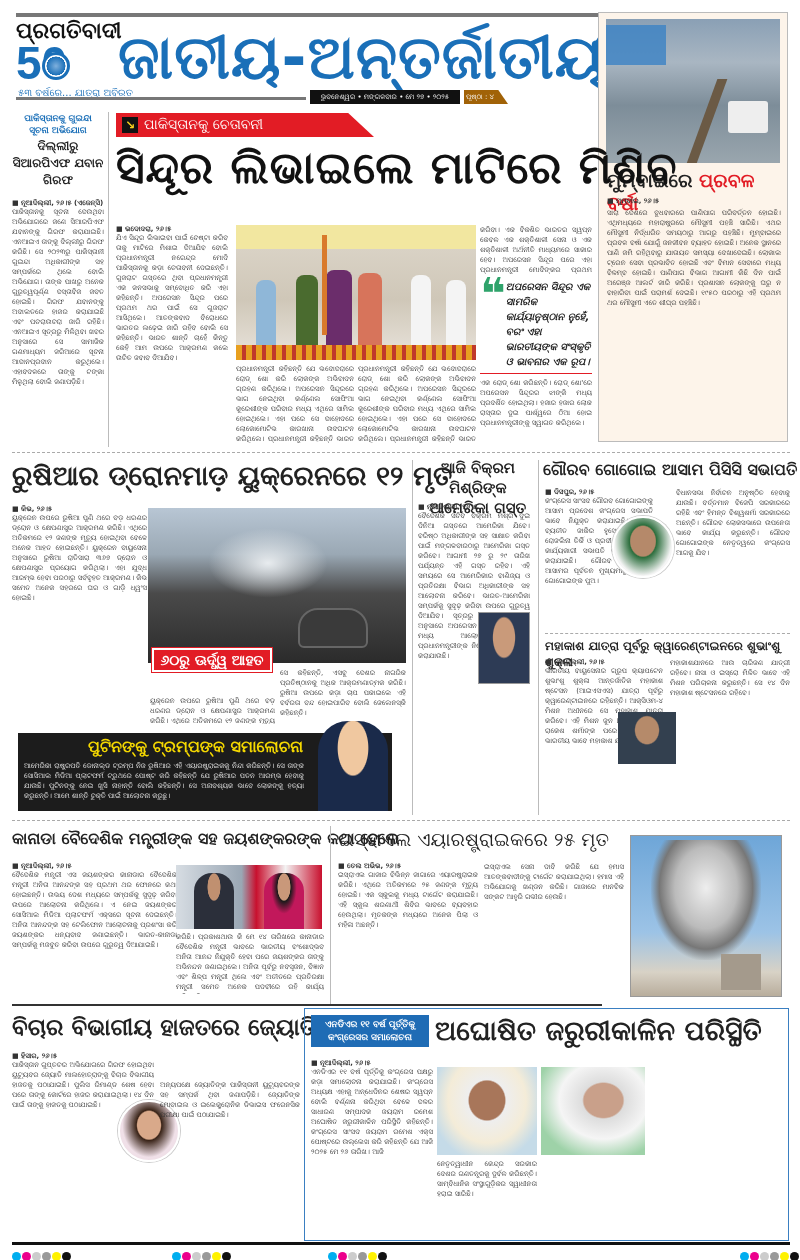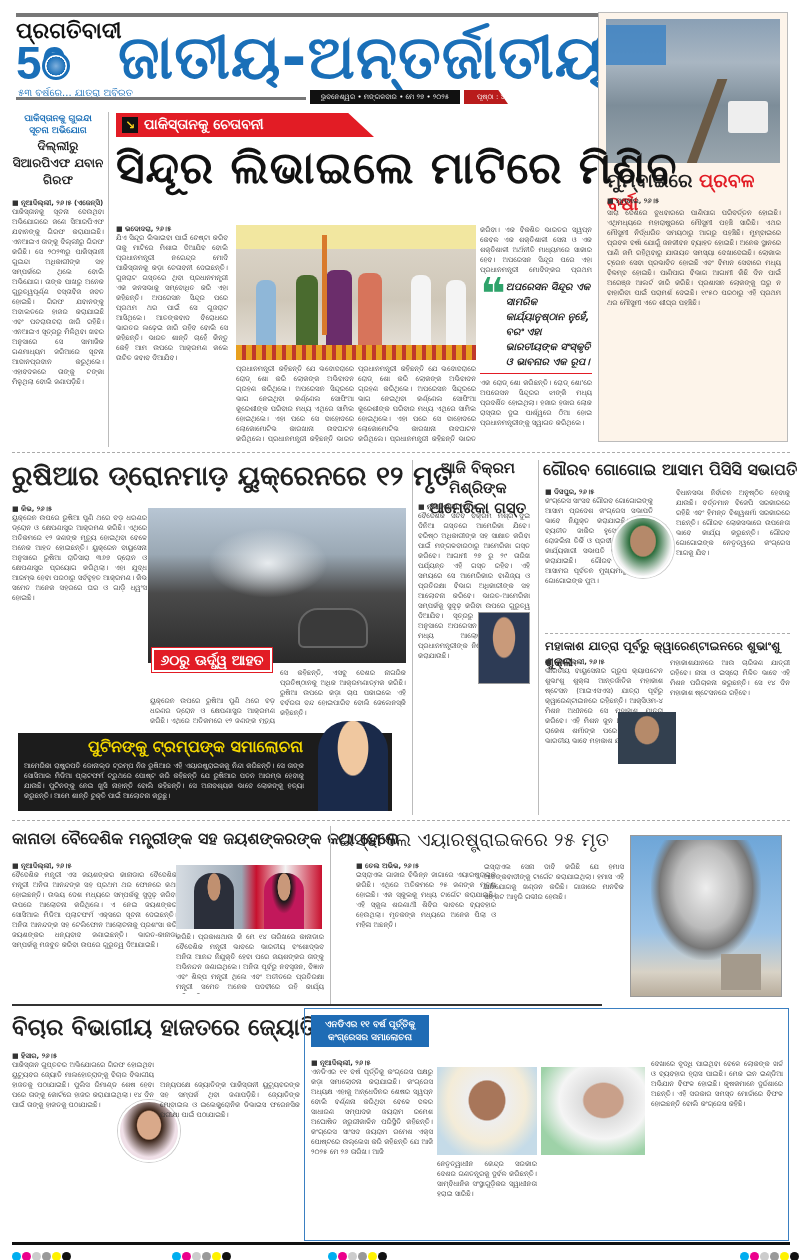--- a/index.html
+++ b/index.html
@@ -7,28 +7,28 @@
 .abs{position:absolute}
 .topbar{left:16px;top:13px;width:592px;height:4px;background:#777}
 .botbar{left:16px;top:97px;width:290px;height:3px;background:#777}
 .logo-name{left:16px;top:18px;font-size:22px;font-weight:bold;color:#111;font-family:"DejaVu Sans",sans-serif}
 .logo-50{left:16px;top:42px;width:60px;height:46px}
 .logo-50 .five{position:absolute;left:0;top:-6px;font-size:46px;font-weight:bold;color:#1a6fb8;font-family:"Liberation Sans",sans-serif}
 .logo-50 .seal{position:absolute;left:26px;top:10px;width:28px;height:28px;border-radius:50%;border:3px solid #1a6fb8;background:radial-gradient(#7fb0dd,#1a6fb8 60%,#fff 62%)}
 .logo-tag{left:18px;top:87px;font-size:10px;color:#1a6fb8}
 .section-title{left:118px;top:22px;font-size:60px;font-weight:bold;color:#1a6fb8;letter-spacing:1px;font-family:"DejaVu Sans",sans-serif;line-height:70px}
 .dateline{left:310px;top:90px;width:150px;height:14px;background:#111;color:#fff;font-size:7px;text-align:center;line-height:14px}
-.pageno{left:464px;top:90px;width:44px;height:14px;background:#b91c1c;color:#fff;font-size:7px;line-height:14px;padding-left:13px;clip-path:polygon(0 0,78% 0,100% 100%,0 100%)}
+.pageno{left:464px;top:90px;width:44px;height:14px;background:#a16207;color:#fff;font-size:7px;line-height:14px;padding-left:2px;clip-path:polygon(0 0,78% 0,100% 100%,0 100%)}
 .vrule{background:#bbb;width:1px}
 .hrule{border-top:1px dashed #aaa;height:0}
 p.txt{font-size:7px;line-height:10px;color:#333;text-align:justify}
 .byline{font-size:7px;color:#333;font-weight:bold}
 .red-kicker{left:116px;top:113px;width:258px;height:24px;background:#e21c25;clip-path:polygon(0 0,90% 0,100% 100%,0 100%)}
 .red-kicker .arrow{position:absolute;left:6px;top:4px;width:16px;height:16px;background:#111;color:#f7d11e;font-size:12px;text-align:center;line-height:16px;font-weight:bold}
-.red-kicker .lbl{position:absolute;left:28px;top:3px;color:#fff;font-size:14px;font-weight:bold}
+.red-kicker .lbl{position:absolute;left:28px;top:3px;color:#fff;font-size:14px;font-weight:normal}
 .main-head{left:116px;top:140px;font-size:44px;font-weight:bold;color:#111;line-height:56px;letter-spacing:1px}
 .photo{overflow:hidden}
 .quote-mark{font-size:44px;color:#2fa36b;font-weight:bold;line-height:30px}
 .quote-text{font-size:10px;font-style:italic;font-weight:bold;color:#222;line-height:15px}
 .blue-box{border:1.5px solid #3a7fc1}
 .blue-kick{background:#1f6cb5;color:#fff;font-size:9px;font-weight:bold;text-align:center;line-height:13px;padding:3px 2px}
 .red-tag{background:#e21c25;color:#fff;font-weight:bold;text-align:center;border:2px solid #fff;outline:1px solid #e21c25}
 .dark-box{background:#1c1c1c}
 .reg{top:1246px;height:10px}
 .dot{display:inline-block;width:9px;height:9px;border-radius:50%;margin-right:1px}
@@ -175,21 +175,21 @@
   <div style="position:absolute;left:18px;top:8px;width:40px;height:56px;border-radius:18px 18px 0 0;background:radial-gradient(ellipse at 50% 25%,#c09070 0 22%,#2b2f3a 24%)"></div>
   <div style="position:absolute;left:88px;top:8px;width:40px;height:56px;border-radius:18px 18px 0 0;background:radial-gradient(ellipse at 50% 25%,#c9987a 0 22%,#1a1a1a 24%,#c2185b 45%)"></div>
 </div>
 <div class="abs" style="left:176px;top:932px;width:148px">
   <p class="txt" style="height:62px;overflow:hidden">କରିଛି। ପ୍ରକାଶଥାଉ କି ମେ ୧୪ ତାରିଖରେ କାନାଡାର ବୈଦେଶିକ ମନ୍ତ୍ରୀ ଭାବରେ ଭାରତୀୟ ବଂଶୋଦ୍ଭବ ଅନିତା ଆନନ୍ଦ ନିଯୁକ୍ତି ହେବା ପରେ ଜୟଶଙ୍କର ତାଙ୍କୁ ଅଭିନନ୍ଦନ ଜଣାଇଥିଲେ। ଅନିତା ପୂର୍ବରୁ ନବସୃଜନ, ବିଜ୍ଞାନ ଏବଂ ଶିଳ୍ପ ମନ୍ତ୍ରୀ ଥିଲେ ଏବଂ ଅତୀତରେ ପ୍ରତିରକ୍ଷା ମନ୍ତ୍ରୀ ସମେତ ଅନେକ ପଦବୀରେ ରହି କାର୍ଯ୍ୟ କରିଛନ୍ତି।</p>
 </div>
 
 <div class="abs vrule" style="left:330px;top:826px;height:178px"></div>
 
 <div class="abs" style="left:338px;top:826px;font-size:19px;font-weight:normal;line-height:26px">ଇସ୍ରାଏଲ ଏୟାରଷ୍ଟ୍ରାଇକରେ ୨୫ ମୃତ</div>
-<div class="abs" style="left:356px;top:862px;width:140px">
+<div class="abs" style="left:338px;top:862px;width:140px">
   <div class="byline">■ ତେଲ ଅଭିଭ, ୨୬।୫</div>
   <p class="txt" style="height:128px;overflow:hidden">ଇସ୍ରାଏଲ ଗାଜାର ବିଭିନ୍ନ ଜାଗାରେ ଏୟାରଷ୍ଟ୍ରାଇକ କରିଛି। ଏଥିରେ ଅତିକମରେ ୨୫ ଜଣଙ୍କ ମୃତ୍ୟୁ ହୋଇଛି। ଏକ ସ୍କୁଲକୁ ମଧ୍ୟ ଟାର୍ଗେଟ କରାଯାଇଛି। ଏହି ସ୍କୁଲ ଶରଣାର୍ଥୀ ଶିବିର ଭାବରେ ବ୍ୟବହାର ହେଉଥିଲା। ମୃତକଙ୍କ ମଧ୍ୟରେ ଅନେକ ପିଲା ଓ ମହିଳା ଅଛନ୍ତି।</p>
 </div>
 <div class="abs" style="left:484px;top:862px;width:140px">
   <p class="txt" style="height:138px;overflow:hidden">ଇସ୍ରାଏଲ ସେନା ଦାବି କରିଛି ଯେ ହମାସ ଆତଙ୍କବାଦୀଙ୍କୁ ଟାର୍ଗେଟ କରାଯାଇଥିଲା। ହମାସ ଏହି ଅଭିଯୋଗକୁ ଖଣ୍ଡନ କରିଛି। ଗାଜାରେ ମାନବିକ ସଙ୍କଟ ଆହୁରି ଗଭୀର ହେଉଛି।</p>
 </div>
 <div class="abs photo" style="left:630px;top:835px;width:152px;height:162px;background:linear-gradient(180deg,#6ea6d8 0%,#9cc3e6 60%,#d8d2c6 85%,#b8ad9c 100%);border:1px solid #999">
   <div style="position:absolute;left:20px;top:4px;width:110px;height:120px;background:radial-gradient(ellipse at 50% 40%,#eee 0,#bbb 40%,#777 60%,transparent 72%)"></div>
   <div style="position:absolute;left:90px;top:118px;width:40px;height:36px;background:#a49a8c"></div>
 </div>
@@ -204,32 +204,30 @@
 <div class="abs photo" style="left:118px;top:1100px;width:62px;height:62px;border-radius:50%;background:radial-gradient(ellipse at 50% 40%,#d9a98a 0 28%,#3a2418 31%,#f0e0e8 65%);border:2px solid #fff;box-shadow:0 0 0 1px #ccc"></div>
 <div class="abs" style="left:160px;top:1080px;width:140px">
   <p class="txt" style="height:178px;overflow:hidden">ଅନ୍ୟପକ୍ଷେ ଜ୍ୟୋତିଙ୍କ ପାକିସ୍ତାନୀ ୟୁଟ୍ୟୁବରଙ୍କ ସହ ସମ୍ପର୍କ ଥିବା ଜଣାପଡ଼ିଛି। ଜ୍ୟୋତିଙ୍କ ମୋବାଇଲ ଓ ଇଲେକ୍ଟ୍ରୋନିକ ଡିଭାଇସ ଫରେନସିକ ପରୀକ୍ଷା ପାଇଁ ପଠାଯାଇଛି।</p>
 </div>
 
 <div class="abs blue-box" style="left:304px;top:1008px;width:485px;height:233px">
   <div class="blue-kick" style="position:absolute;left:6px;top:6px;width:118px">
     <div>ଏନଡିଏର ୧୧ ବର୍ଷ ପୂର୍ତ୍ତିକୁ</div>
     <div>କଂଗ୍ରେସର ସମାଲୋଚନା</div>
   </div>
+  <div style="position:absolute;left:130px;top:4px;font-size:27px;font-weight:bold;line-height:36px">ଅଘୋଷିତ ଜରୁରୀକାଳିନ ପରିସ୍ଥିତି</div>
   <div style="position:absolute;left:6px;top:50px;width:122px">
     <div class="byline">■ ନୂଆଦିଲ୍ଲୀ, ୨୬।୫</div>
     <p class="txt" style="height:165px;overflow:hidden">ଏନଡିଏର ୧୧ ବର୍ଷ ପୂର୍ତ୍ତିକୁ କଂଗ୍ରେସ ପକ୍ଷରୁ କଡ଼ା ସମାଲୋଚନା କରାଯାଇଛି। କଂଗ୍ରେସ ଅଧ୍ୟକ୍ଷ ଏହାକୁ ଅନ୍ଧେଦିନର ଶେଷର ସ୍ୱପ୍ନ ବୋଲି ବର୍ଣ୍ଣନା କରିଥିବା ବେଳେ ଦଳର ସାଧାରଣ ସମ୍ପାଦକ ଜୟରାମ ରମେଶ ଅଘୋଷିତ ଜରୁରୀକାଳିନ ପରିସ୍ଥିତି କହିଛନ୍ତି। କଂଗ୍ରେସ ସାଂସଦ ଜୟରାମ ରମେଶ ଏକ୍ସ ପୋଷ୍ଟରେ ଉଲ୍ଲେଖ କରି କହିଛନ୍ତି ଯେ ଆଜି ୨୦୨୫ ମେ ୨୬ ତାରିଖ। ଆଜି</p>
   </div>
   <div class="photo" style="position:absolute;left:132px;top:58px;width:100px;height:88px;background:radial-gradient(ellipse at 50% 38%,#a8765a 0 25%,#eee 27%,#f4ecd8 55%,#c5dbe8 80%)"></div>
   <div class="photo" style="position:absolute;left:236px;top:58px;width:104px;height:88px;background:radial-gradient(ellipse at 60% 38%,#c9a08a 0 22%,#ddd 24%,#f5f5f5 50%,#9ed2a8 78%)"></div>
   <div style="position:absolute;left:132px;top:150px;width:100px">
     <p class="txt" style="height:72px;overflow:hidden">ନେତୃତ୍ୱାଧୀନ କେନ୍ଦ୍ର ସରକାର ଦେଶର ଗଣତନ୍ତ୍ରକୁ ଦୁର୍ବଳ କରିଛନ୍ତି। ସାମ୍ବିଧାନିକ ସଂସ୍ଥାଗୁଡ଼ିକର ସ୍ୱାଧୀନତା ହରାଇ ସାରିଛି।</p>
   </div>
-  <div style="position:absolute;left:346px;top:50px;width:132px">
-    <p class="txt" style="height:172px;overflow:hidden">ଦେଖାରେ ବୃଦ୍ଧି ପାଇଥିବା ବେଳେ ଲୋକଙ୍କ ଖର୍ଚ୍ଚ ଓ ବ୍ୟବହାର ହ୍ରାସ ପାଇଛି। ମେକ ଇନ ଇଣ୍ଡିଆ ଅଭିଯାନ ବିଫଳ ହୋଇଛି। କୃଷକମାନେ ଦୁର୍ଦ୍ଦଶାରେ ଅଛନ୍ତି। ଏହି ସରକାର ସମସ୍ତ ମୋର୍ଚ୍ଚାରେ ବିଫଳ ହୋଇଛନ୍ତି ବୋଲି କଂଗ୍ରେସ କହିଛି।</p>
-  </div>
 </div>
 
 <div class="abs" style="left:12px;top:1242px;width:778px;height:3px;background:#111"></div>
 <div class="abs reg" style="left:12px">
   <span class="dot" style="background:#00aeef"></span><span class="dot" style="background:#ec008c"></span><span class="dot" style="background:#ccc"></span><span class="dot" style="background:#999"></span><span class="dot" style="background:#fff200"></span><span class="dot" style="background:#111"></span>
 </div>
 <div class="abs reg" style="left:172px">
   <span class="dot" style="background:#00aeef"></span><span class="dot" style="background:#ec008c"></span><span class="dot" style="background:#ccc"></span><span class="dot" style="background:#999"></span><span class="dot" style="background:#fff200"></span><span class="dot" style="background:#111"></span>
 </div>
 <div class="abs reg" style="left:328px">

